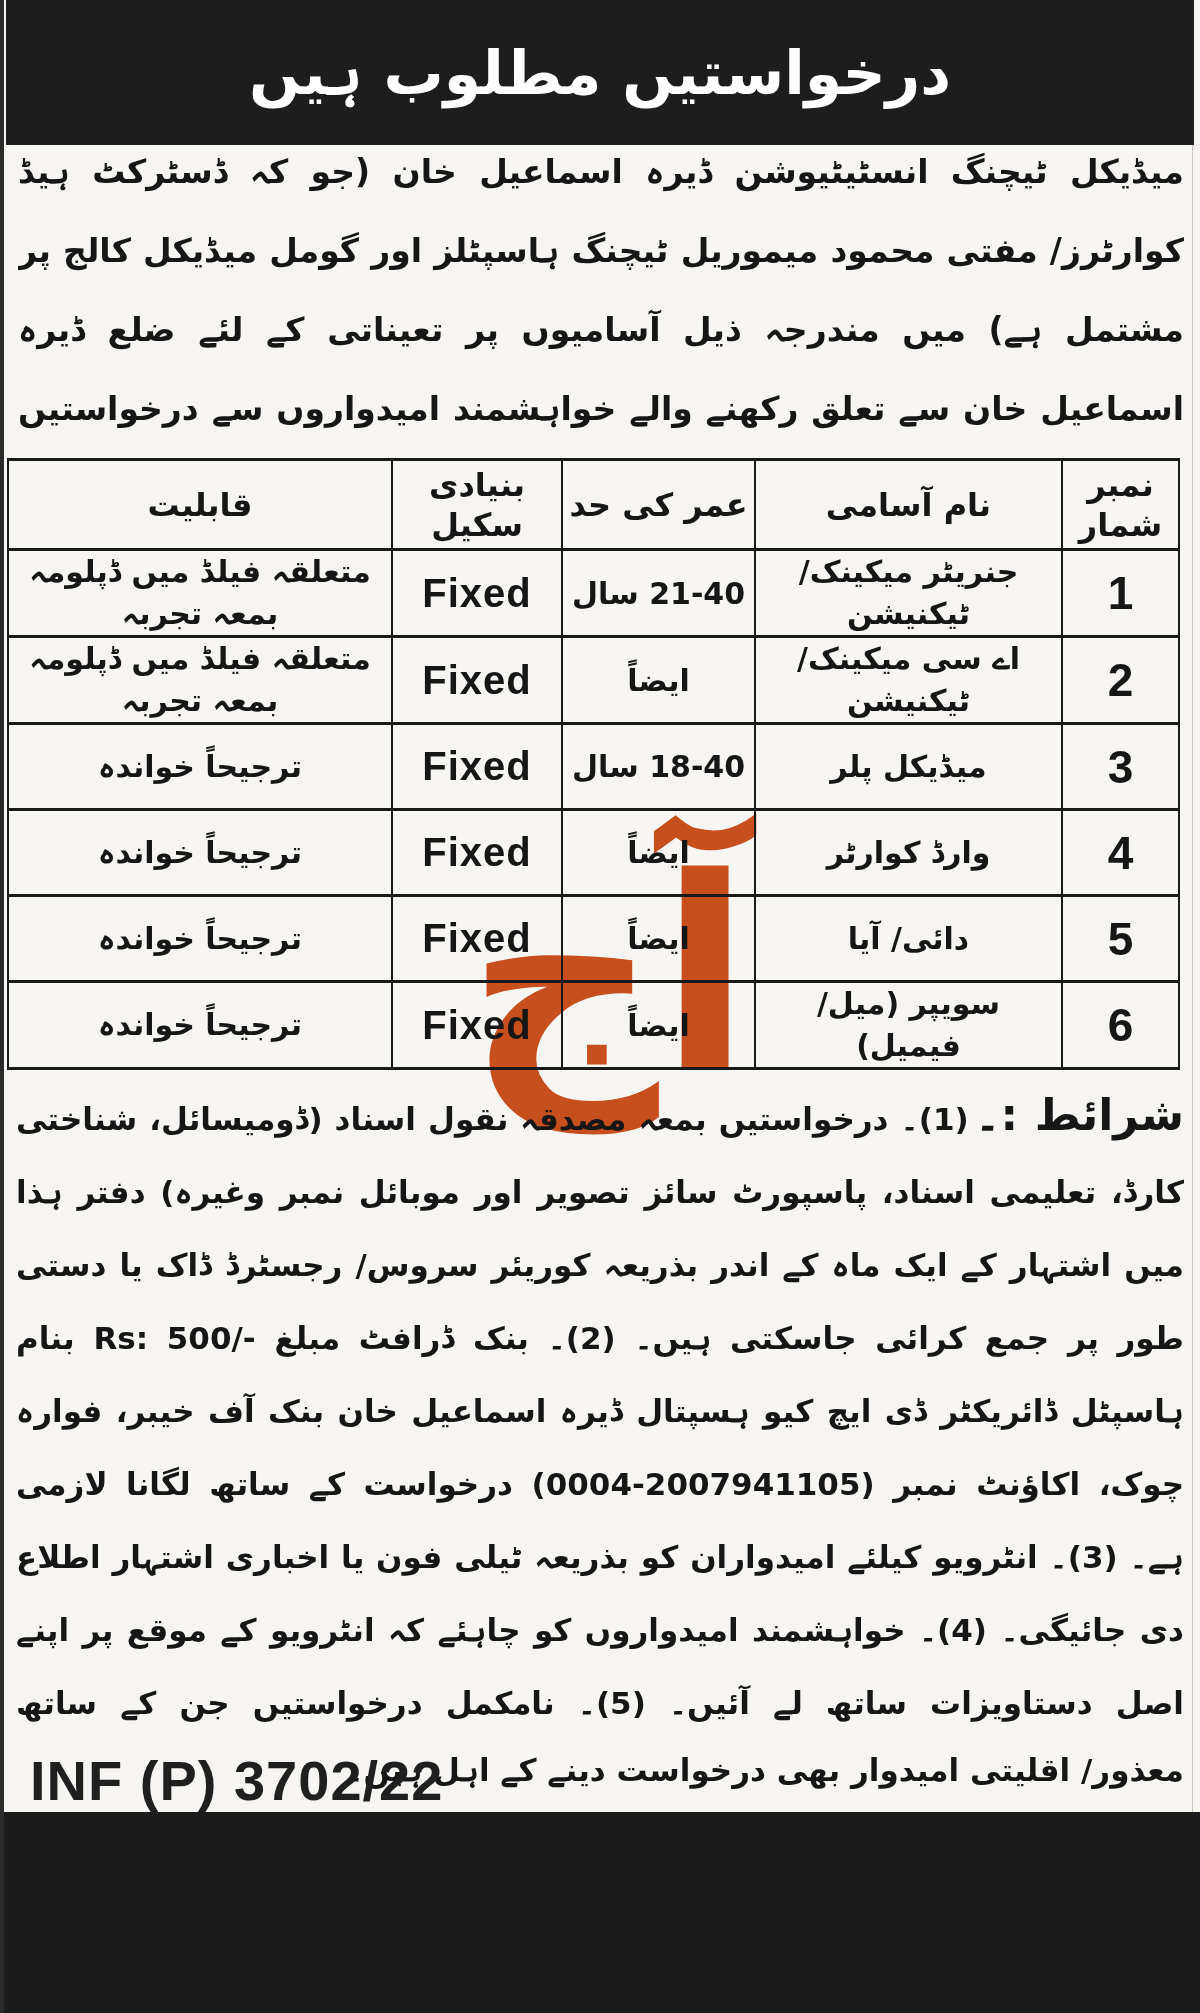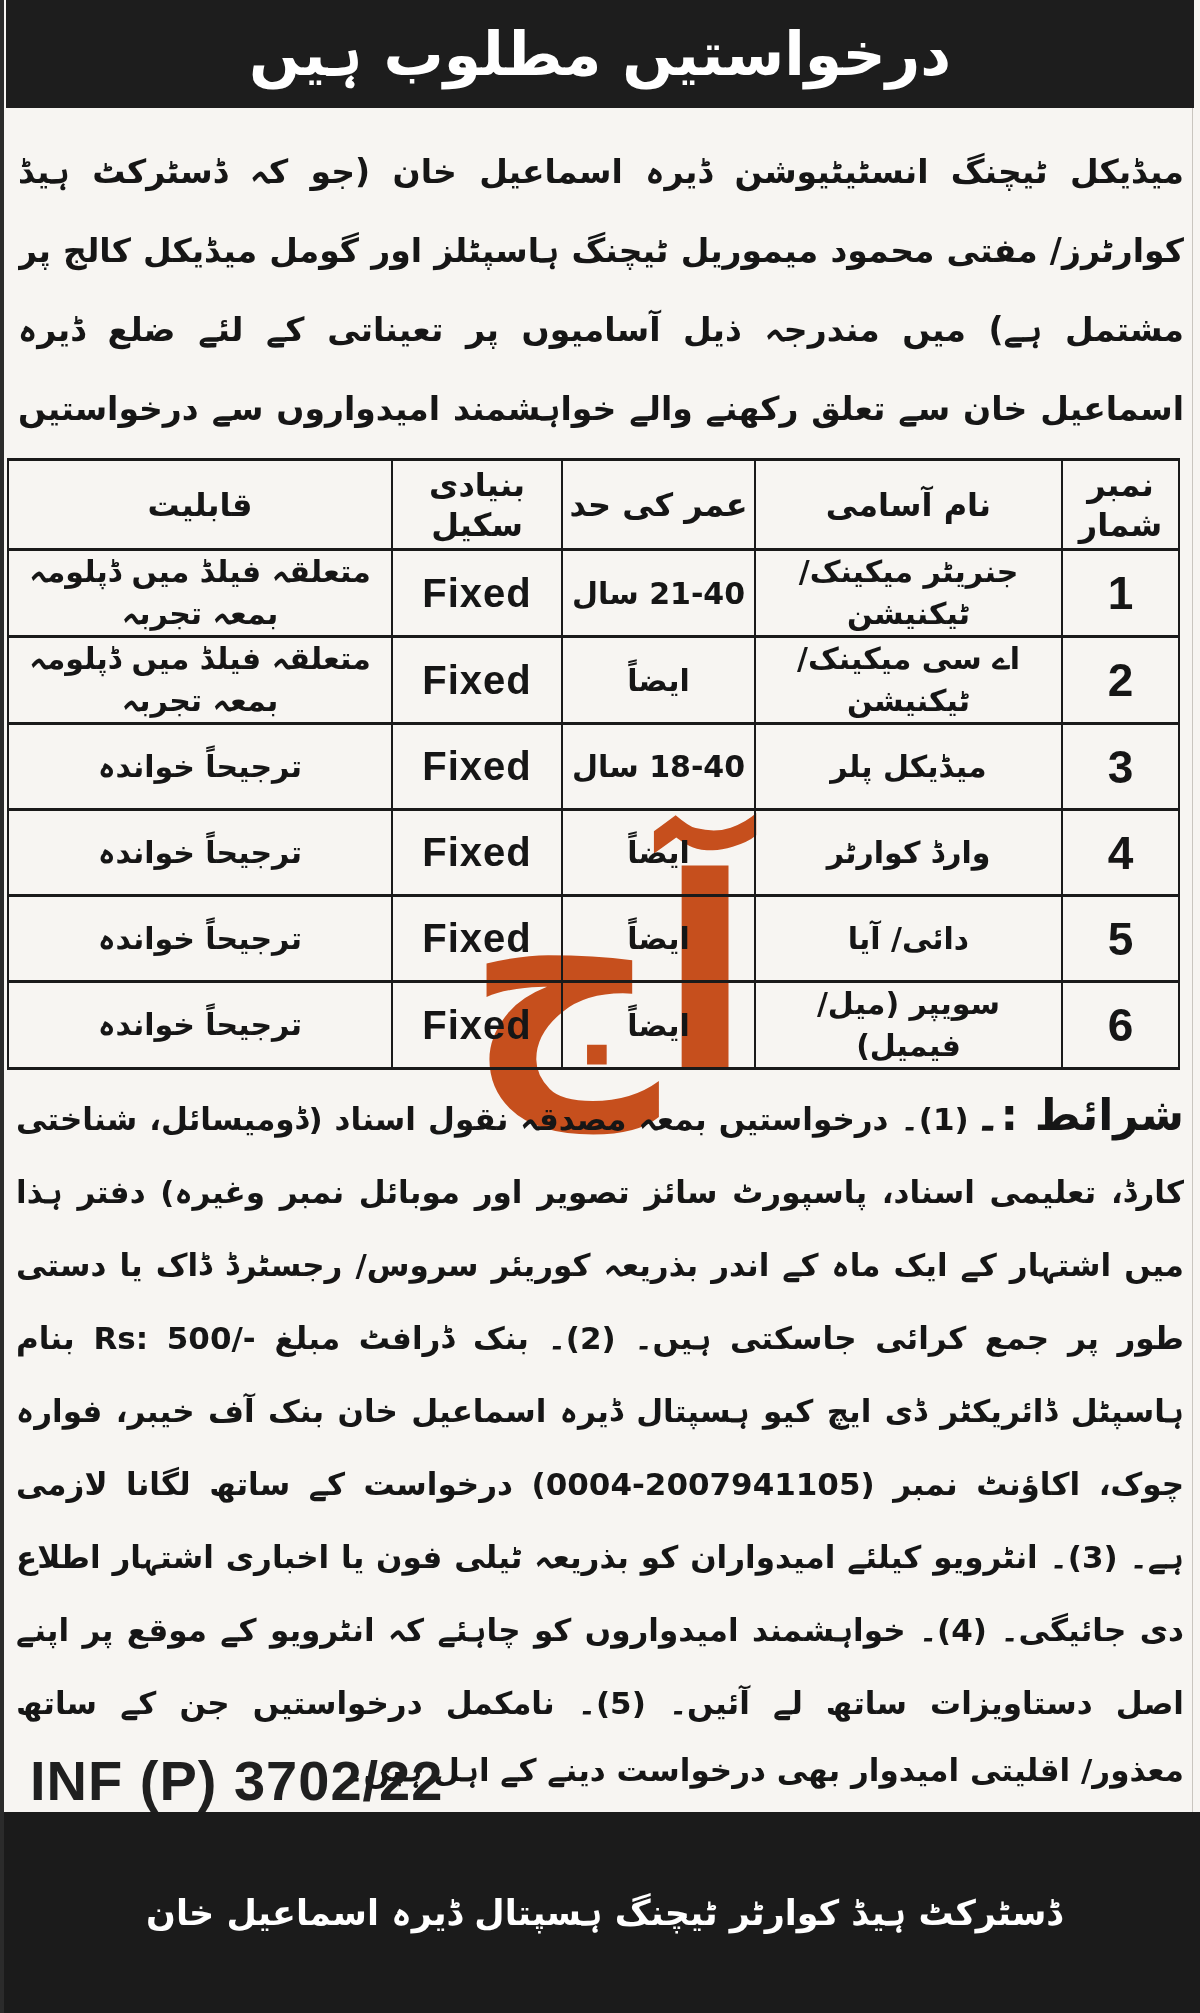--- a/index.html
+++ b/index.html
@@ -13,21 +13,21 @@
     color:#161616;
     border-left:4px solid #2b2b2b;
   }
   .page::after{
     content:""; position:absolute; top:0; right:7px; width:1px; height:100%;
     background:#c9c5bf;
   }
 
   
   .top-banner{
-    position:absolute; top:0; left:2px; width:1188px; height:108px;
+    position:absolute; top:0; left:2px; width:1188px; height:145px;
     background:#1d1d1d;
     display:flex; align-items:center; justify-content:center;
     z-index:2;
   }
   .top-banner-title{
     color:#ffffff; font-size:60px; font-weight:bold; direction:rtl;
     letter-spacing:1px;
   }
 
   
@@ -184,16 +184,15 @@
     </tbody>
   </table>
 
   <p class="terms"><span class="terms-label">شرائط :۔</span><span>(1)۔ درخواستیں بمعہ مصدقہ نقول اسناد (ڈومیسائل، شناختی کارڈ، تعلیمی اسناد، پاسپورٹ سائز تصویر اور موبائل نمبر وغیرہ) دفتر ہذا میں اشتہار کے ایک ماہ کے اندر بذریعہ کوریئر سروس/ رجسٹرڈ ڈاک یا دستی طور پر جمع کرائی جاسکتی ہیں۔ (2)۔ بنک ڈرافٹ مبلغ ‎Rs: 500/-‎ بنام ہاسپٹل ڈائریکٹر ڈی ایچ کیو ہسپتال ڈیرہ اسماعیل خان بنک آف خیبر، فوارہ چوک، اکاؤنٹ نمبر ‎(0004-2007941105)‎ درخواست کے ساتھ لگانا لازمی ہے۔ (3)۔ انٹرویو کیلئے امیدواران کو بذریعہ ٹیلی فون یا اخباری اشتہار اطلاع دی جائیگی۔ (4)۔ خواہشمند امیدواروں کو چاہئے کہ انٹرویو کے موقع پر اپنے اصل دستاویزات ساتھ لے آئیں۔ (5)۔ نامکمل درخواستیں جن کے ساتھ مطلوب دستاویزات منسلک نہ ہوں مسترد کردی جائیگی۔ (6)۔ ٹیسٹ اور انٹرویو کیلئے آنیوالے کسی امیدوار کو کوئی ٹی اے/ ڈی اے نہیں دیا جایگا۔ (7)۔ حکومت کے مخصوص کردہ کوٹہ کیلئے</span></p>
 
   <div class="terms-tail">معذور/ اقلیتی امیدوار بھی درخواست دینے کے اہل ہیں۔</div>
 
   <div class="inf-number">INF (P) 3702/22</div>
 
   <div class="footer-banner">
-    <div class="footer-org">ڈسٹرکٹ ہیڈ کوارٹر ٹیچنگ ہسپتال ڈیرہ اسماعیل خان</div>
   </div>
 
 </div>
 
 </body></html>

